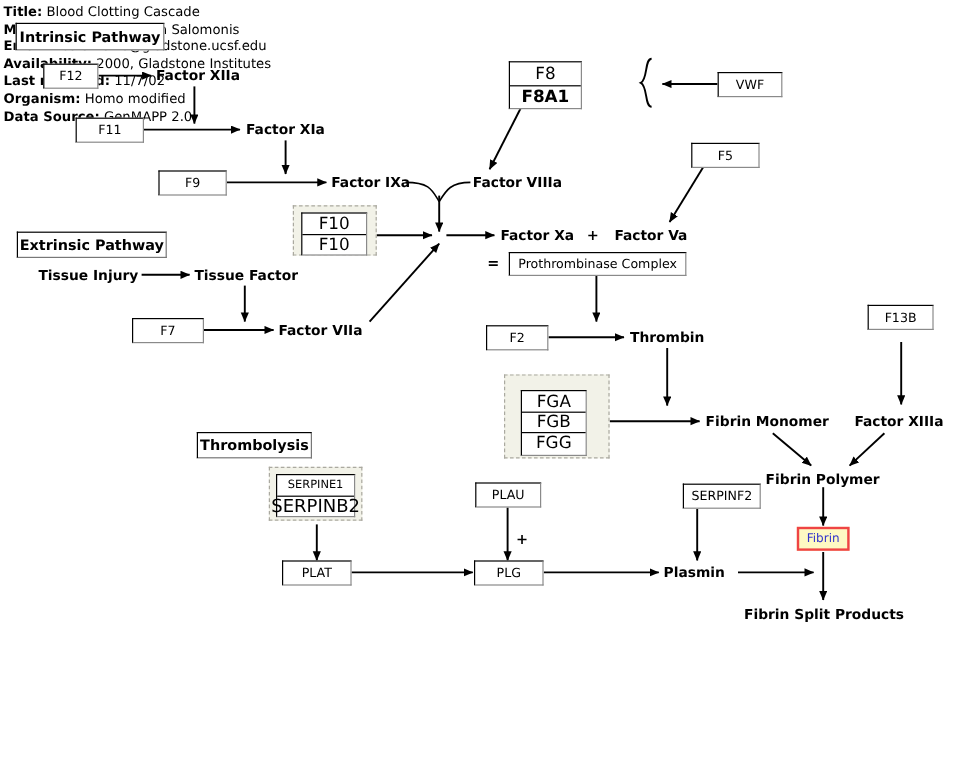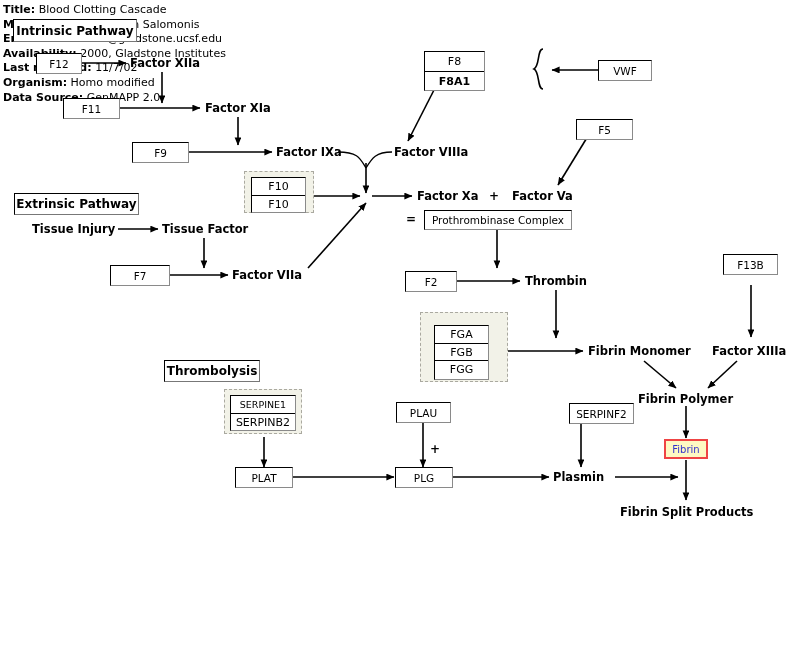--- a/index.html
+++ b/index.html
@@ -25,21 +25,21 @@
     border-right-color:#8a8a8a;border-bottom-color:#8a8a8a;
     font-size:10.5px;color:#000;
     display:flex;align-items:center;justify-content:center;
     text-align:center;
   }
   .gbox.blue{border:2px solid #ef4444;color:#3333cc;background:#fef9c3;}
 
   
   .stack{position:absolute;box-sizing:border-box;border:1px solid #000;
          border-right-color:#8a8a8a;border-bottom-color:#8a8a8a;background:#fff;}
-  .cell{box-sizing:border-box;width:100%;font-size:11px;color:#000;
+  .cell{box-sizing:border-box;width:100%;font-size:14px;color:#000;
         display:flex;align-items:center;justify-content:center;text-align:center;}
   .cell + .cell{border-top:1px solid #000;}
 
   
   .groupbox{position:absolute;box-sizing:border-box;
             background:#f2f2e8;border:1px dashed #aaa9a0;}
 
   
   .plabel{position:absolute;font-size:11.5px;font-weight:bold;color:#000;
           white-space:nowrap;}
@@ -206,21 +206,21 @@
   </div>
 
   <div class="stack" style="left:434px;top:325px;width:55px;height:55px;">
     <div class="cell" style="height:17px;">FGA</div>
     <div class="cell" style="height:17px;">FGB</div>
     <div class="cell" style="height:17px;">FGG</div>
   </div>
 
   <div class="stack" style="left:230px;top:395px;width:66px;height:36px;">
     <div class="cell" style="height:17px;font-size:9.5px;">SERPINE1</div>
-    <div class="cell" style="height:17px;font-size:11px;">SERPINB2</div>
+    <div class="cell" style="height:17px;font-size:15px;">SERPINB2</div>
   </div>
 
   <div class="plabel" style="left:130px;top:56px;">Factor XIIa</div>
   <div class="plabel" style="left:205px;top:101px;">Factor XIa</div>
   <div class="plabel" style="left:276px;top:145px;">Factor IXa</div>
   <div class="plabel" style="left:394px;top:145px;">Factor VIIIa</div>
   <div class="plabel" style="left:417px;top:189px;">Factor Xa</div>
   <div class="plabel" style="left:512px;top:189px;">Factor Va</div>
   <div class="plabel" style="left:32px;top:222px;text-align:center;">Tissue Injury</div>
   <div class="plabel" style="left:162px;top:222px;">Tissue Factor</div>

